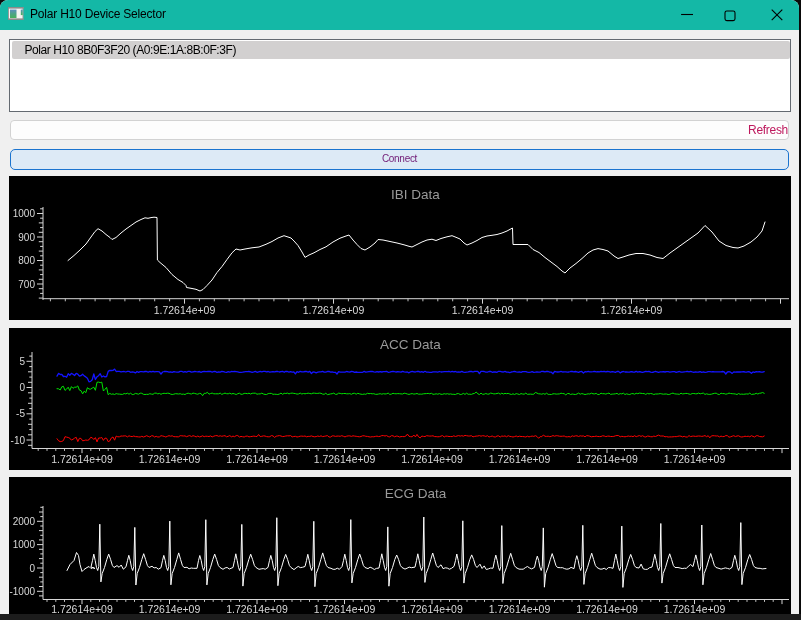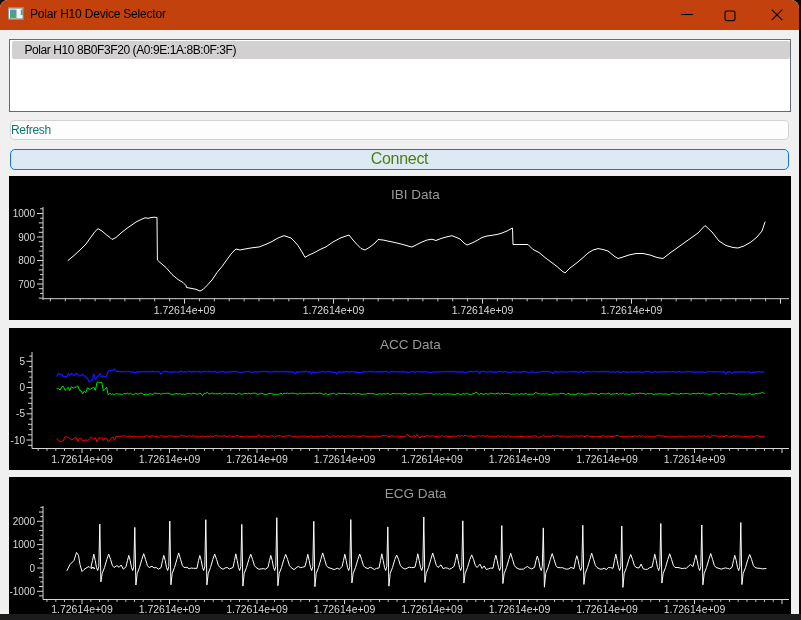--- a/index.html
+++ b/index.html
@@ -1,22 +1,22 @@
 <!DOCTYPE html>
 <html><head><meta charset="utf-8"><style>
 html,body{margin:0;padding:0;width:801px;height:620px;background:#0a0a0a;overflow:hidden}
 *{box-sizing:border-box}
 body{font-family:"Liberation Sans",sans-serif;position:relative}
 #win{position:absolute;left:0;top:0;width:799px;height:614px;background:#f0f0f0;border-radius:8px 8px 0 0;overflow:hidden}
-#titlebar{position:absolute;left:0;top:0;width:100%;height:29.5px;background:#c2410c}
+#titlebar{position:absolute;left:0;top:0;width:100%;height:29.5px;background:#14b8a6}
 #title{position:absolute;left:30px;top:7px;font-size:12px;color:#000;letter-spacing:-0.2px}
 #listbox{position:absolute;left:9px;top:38.5px;width:782px;height:73.5px;background:#fff;border:1px solid #646a71}
 #listsel{position:absolute;left:1.5px;top:1px;width:778px;height:18px;border-radius:2px;background:#d2d0d0;color:#000;font-size:12px;line-height:19px;padding-left:13px;letter-spacing:-0.42px}
-#refresh{position:absolute;left:10px;top:119.5px;width:779px;height:20px;background:#fdfdfd;border:1px solid #d2d2d2;border-radius:4px;text-align:left;font-size:12px;line-height:18px;color:#0f766e;letter-spacing:-0.3px}
-#connect{position:absolute;left:10px;top:149.3px;width:779px;height:21.2px;background:#ddeaf6;border:1.6px solid #1b74cf;border-radius:5px;text-align:center;font-size:16px;line-height:18px;color:#4d7c0f;letter-spacing:-0.3px}
+#refresh{position:absolute;left:10px;top:119.5px;width:779px;height:20px;background:#fdfdfd;border:1px solid #d2d2d2;border-radius:4px;text-align:right;font-size:12px;line-height:18px;color:#be185d;letter-spacing:-0.3px}
+#connect{position:absolute;left:10px;top:149.3px;width:779px;height:21.2px;background:#ddeaf6;border:1.6px solid #1b74cf;border-radius:5px;text-align:center;font-size:10px;line-height:18px;color:#701a75;letter-spacing:-0.3px}
 </style></head><body>
 <div id="bstrip" style="position:absolute;left:0;top:614px;width:801px;height:6px;background:#1c1c1c"></div>
 <div id="win">
 <div id="titlebar">
 <svg style="position:absolute;left:8px;top:7px" width="16" height="13">
 <rect x="0.5" y="0.5" width="14.5" height="12" fill="#f4f4f2" stroke="#9a9a9a" stroke-width="1"></rect>
 <rect x="0" y="0" width="15.5" height="1.6" fill="#8b8b8b"></rect>
 <rect x="0" y="11.4" width="15.5" height="1.6" fill="#8b8b8b"></rect>
 <defs>
           <linearGradient id="g1" x1="0" y1="0" x2="0" y2="1">

